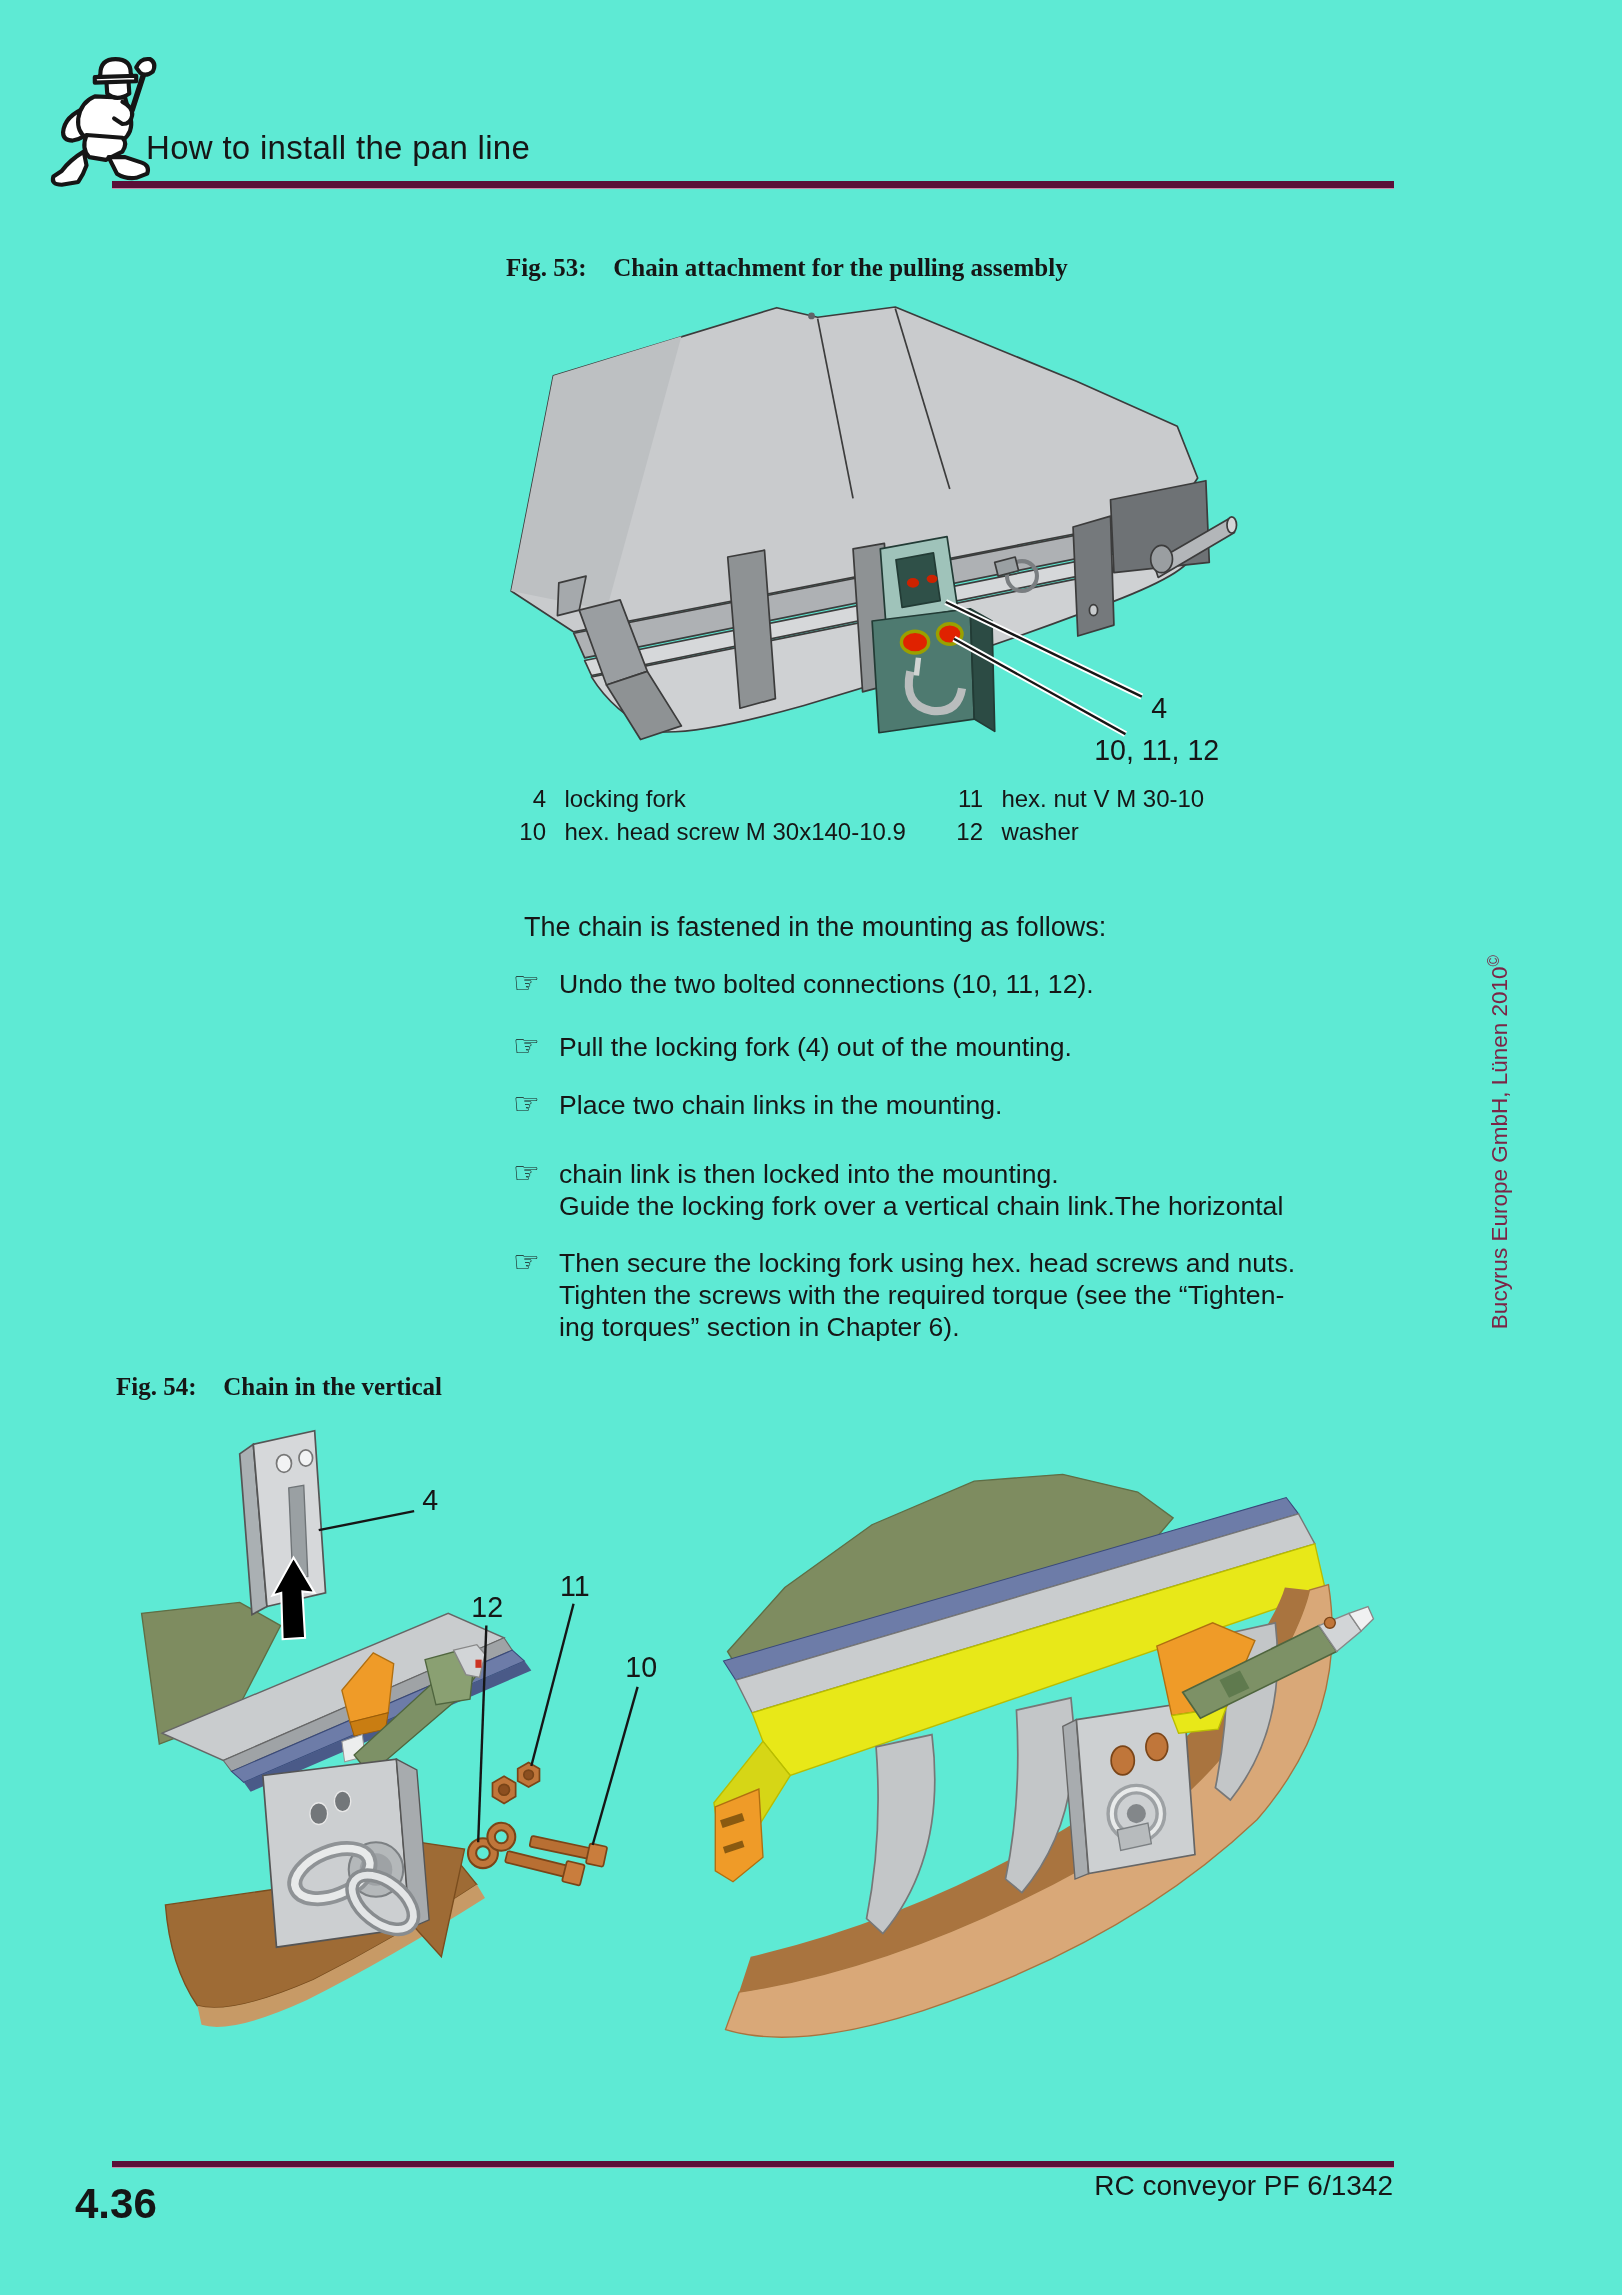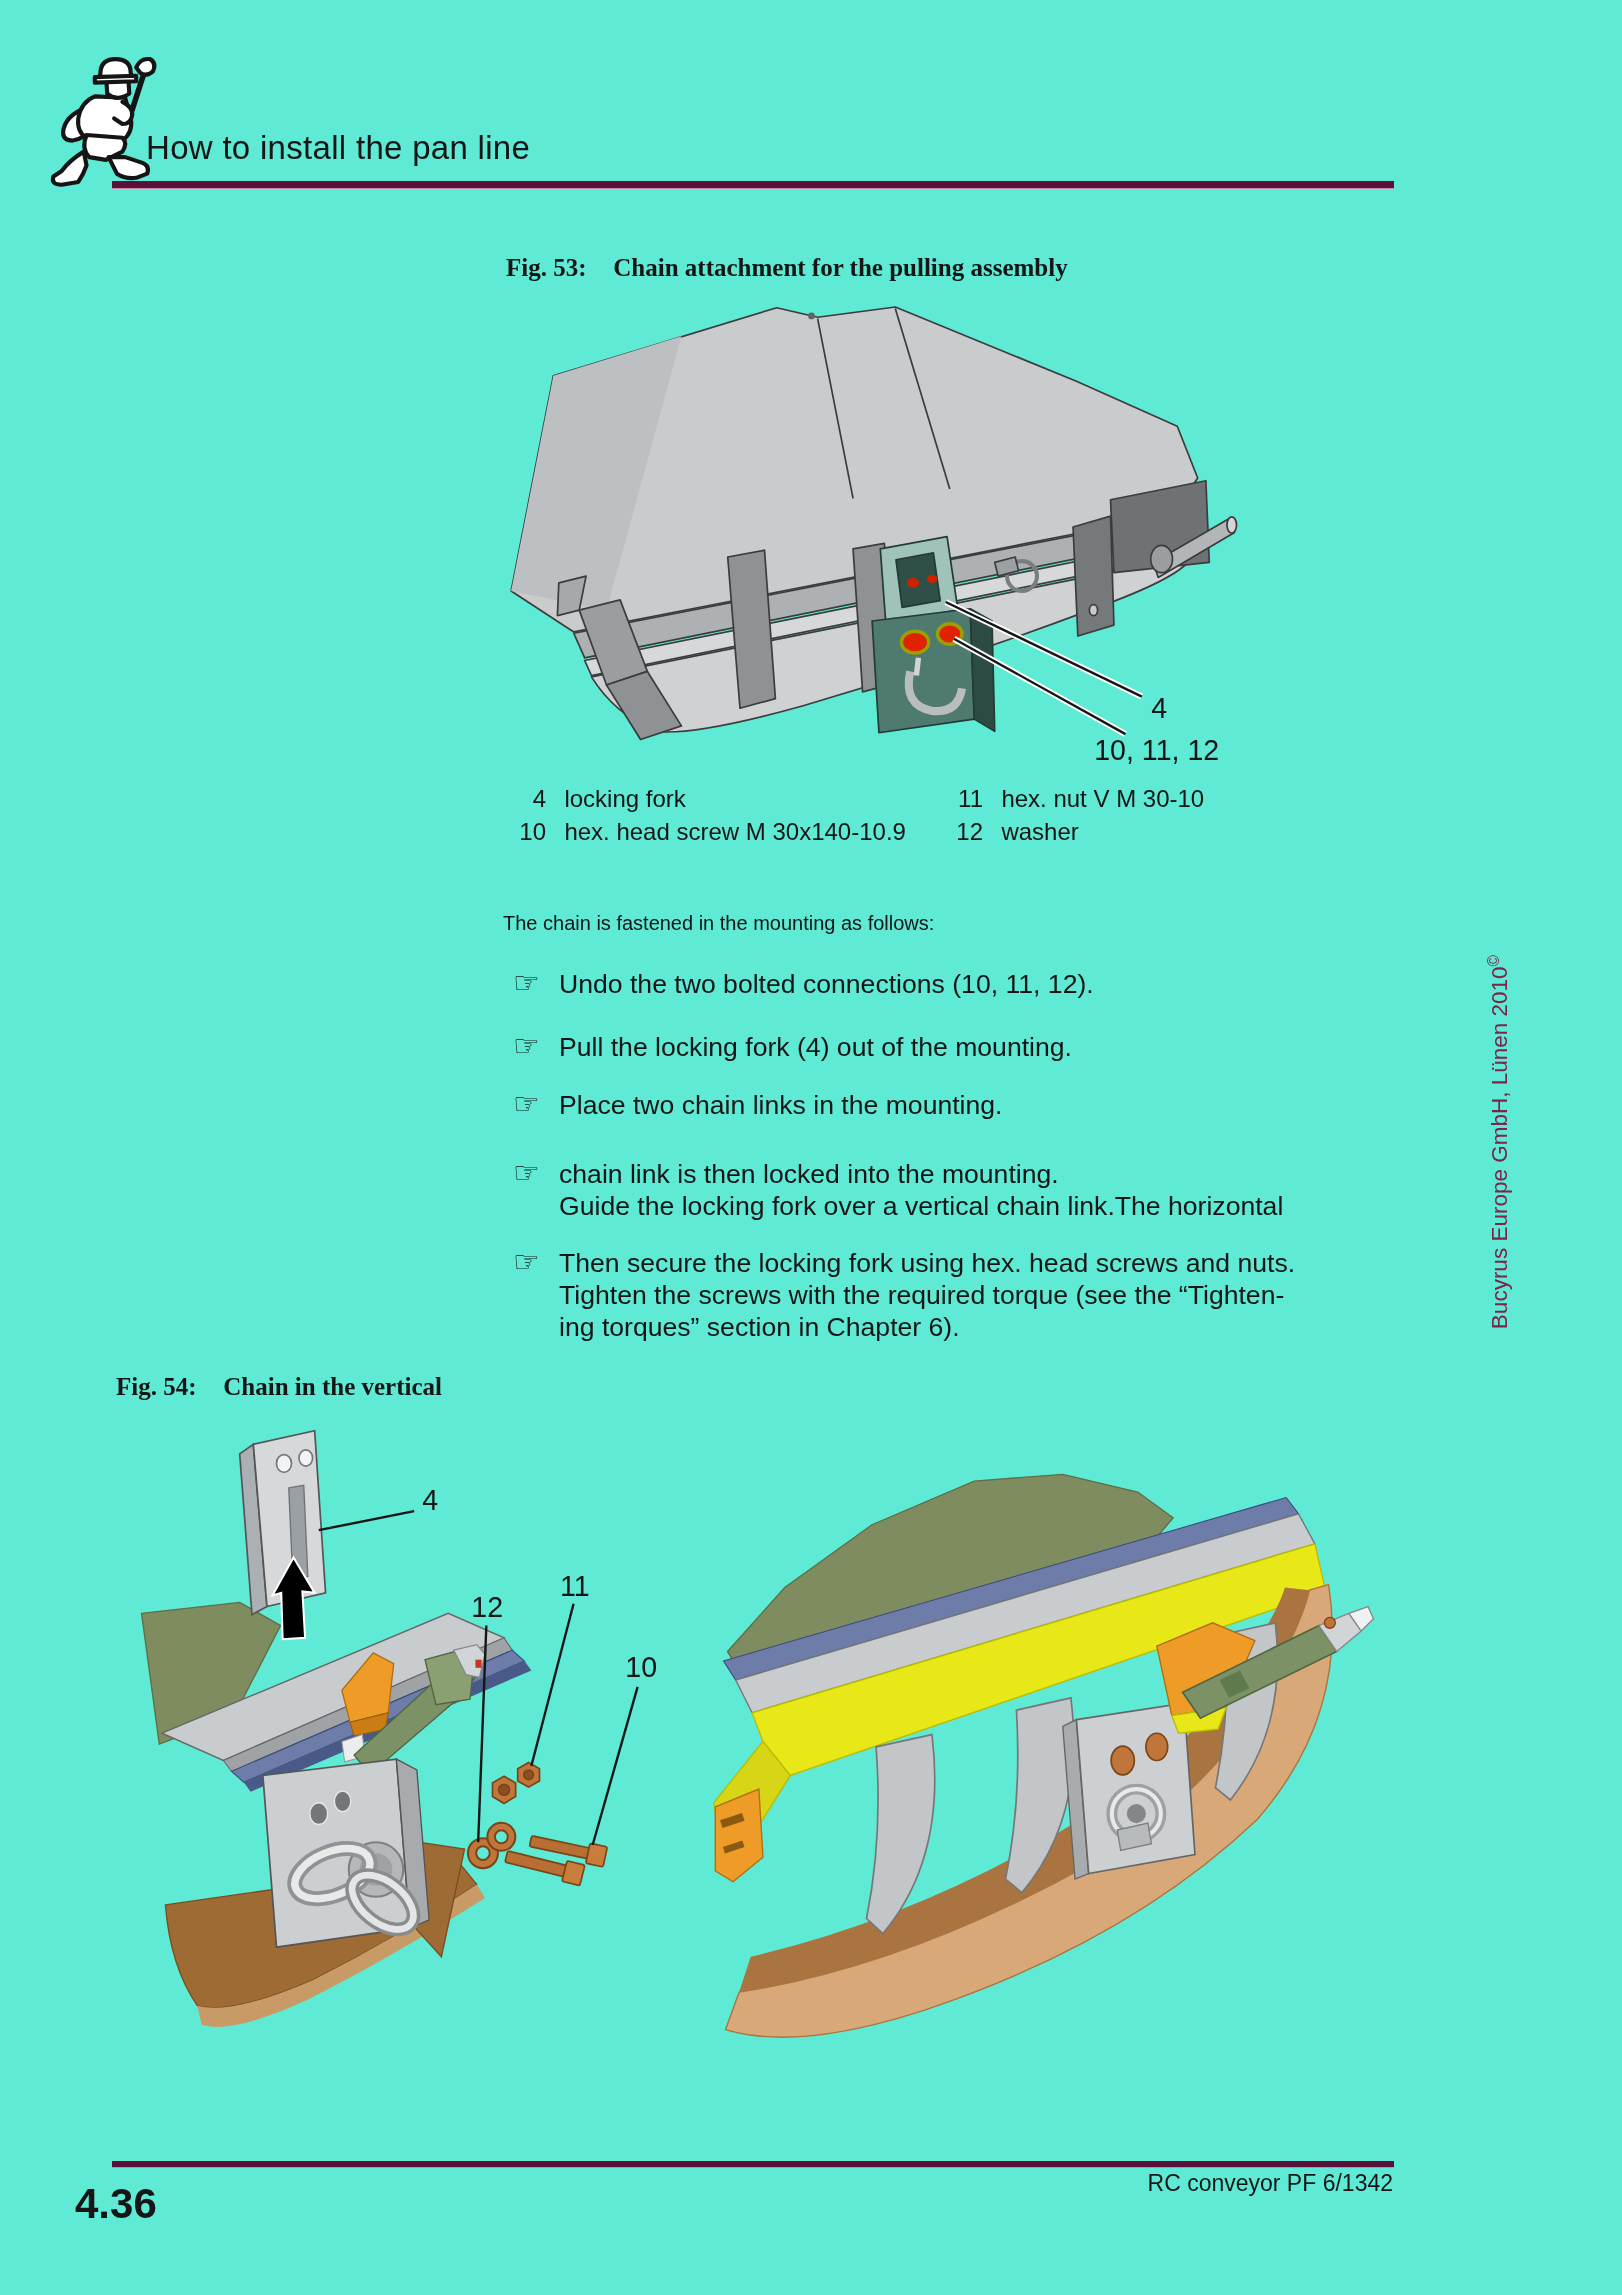--- a/index.html
+++ b/index.html
@@ -10,29 +10,29 @@
   .title { left:146px; top:129px; font-size:33px; letter-spacing:0.3px; }
   .rule { background:var(--accent); }
   .header-rule { left:112px; top:181px; width:1282px; height:6.8px; border-bottom:1.4px solid #c98aa8; }
   .footer-rule { left:112px; top:2161px; width:1282px; height:6.1px; border-bottom:1.4px solid #c98aa8; }
   .fig-caption { font-weight:bold; font-size:25px; white-space:nowrap;font-family:Liberation Serif, serif; }
   #fig53-caption { left:506px; top:254px; }
   #fig54-caption { left:116px; top:1373px; }
   .cap-label { display:inline-block; width:101px; }
   .legend-row { position:absolute; font-size:24px; white-space:nowrap; }
   .legend-num { display:inline-block; width:42px; text-align:right; margin-right:18.4px; }
-  .intro { left:503px; top:912px; font-size:20px; }
+  .intro { left:524px; top:912px; font-size:27px; }
   .step { position:absolute; left:513px; font-size:26.6px; line-height:32px; }
   .hand { position:absolute; left:0; top:-1.4px; font-size:30px; }
   .step-lines { margin-left:46px; }
   .copyright { left:1499px; top:1142px; transform:translate(-50%,-50%) rotate(-90deg);
                font-size:22.5px; color:var(--copyright); white-space:nowrap; }
   .copyright sup { font-size:15.7px; }
   .page-number { left:75px; top:2180px; font-size:42px; font-weight:bold; }
-  .doc-ref { right:229px; top:2170px; font-size:23px;margin-left:27px; }
+  .doc-ref { right:229px; top:2170px; font-size:28px;margin-left:27px; }
   svg text { font-family:"Liberation Sans", sans-serif; fill:#161616; }
   .lead-case { stroke:#fff; stroke-width:9; fill:none; }
   .lead { stroke:#161616; stroke-width:3.5; fill:none; }
 </style>
 </head>
 <body>
 
 <div class="page">
 
   <svg class="abs" id="worker-icon" style="left:45px; top:55px; width:170px; height:138px;" viewBox="0 0 123 100">

